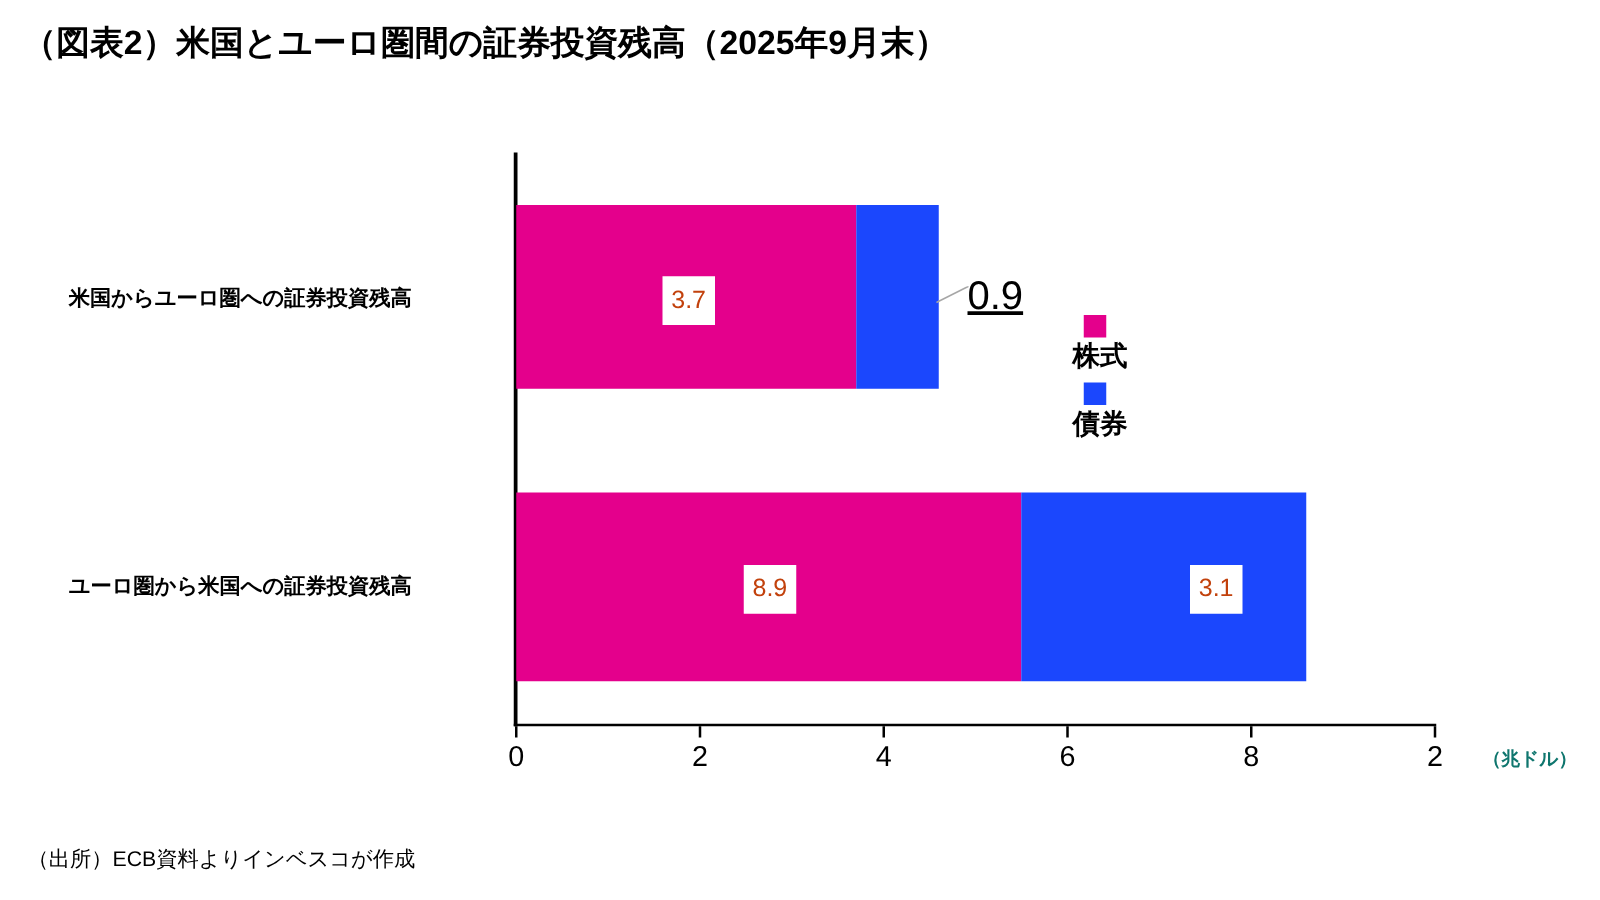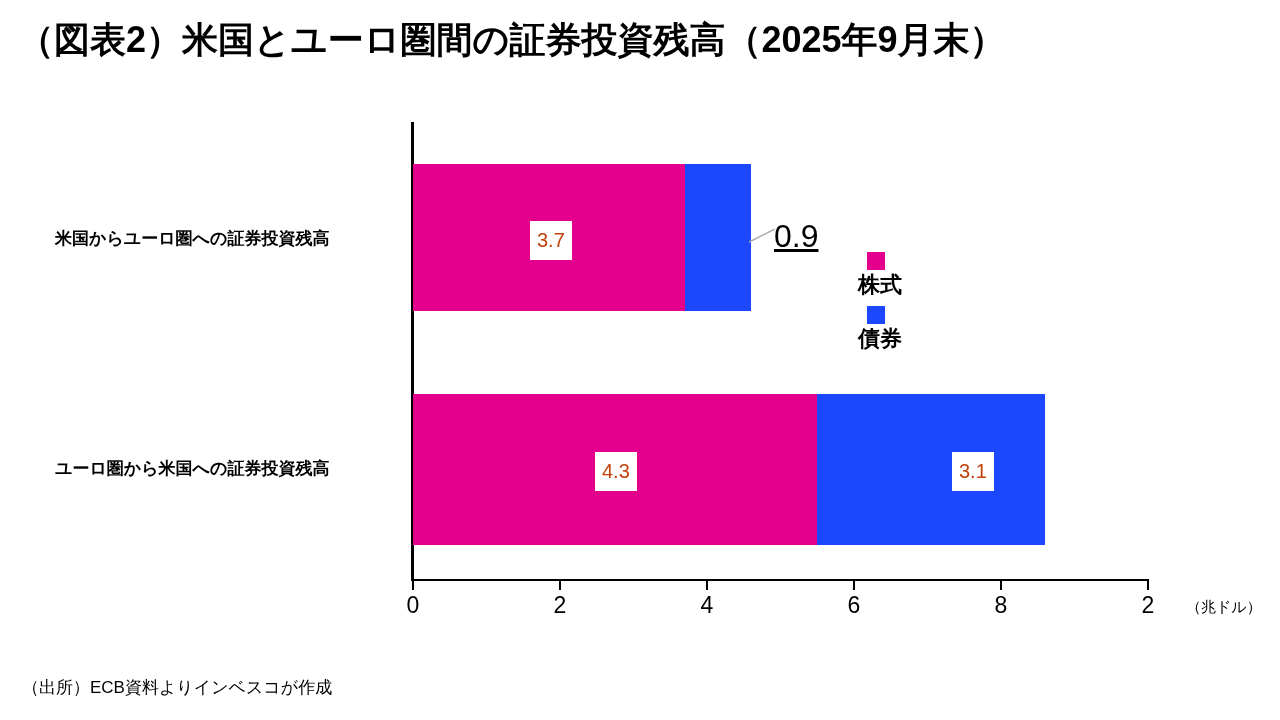--- a/index.html
+++ b/index.html
@@ -14,21 +14,21 @@
     overflow: hidden;
     font-family: "Liberation Sans", "DejaVu Sans", sans-serif;
     color: #000000;
   }
 
   
   #chart-title {
     position: absolute;
     left: 18px;
     top: 16px;
-    font-size: 36px;
+    font-size: 27px;
     font-weight: bold;
     letter-spacing: 0px;
     white-space: nowrap;
     color: #000000;
   }
 
   
   #plot-area {
     position: absolute;
     left: 0;
@@ -69,22 +69,23 @@
     color: #000000;
     text-align: center;
     width: 60px;
     margin-left: -30px;
   }
   #x-unit-label {
     position: absolute;
     left: 1186px;
     top: 598px;
     font-size: 15px;
-    color: #000000;
-    white-space: nowrap;
+    color: #0f766e;
+    white-space: nowrap;
+    font-weight: bold;
   }
 
   
   .cat-label {
     position: absolute;
     right: 1280px;
     font-size: 17px;
     font-weight: bold;
     color: #000000;
     white-space: nowrap;
@@ -217,21 +218,21 @@
   <div class="data-label" id="label-0-equity">3.7</div>
 
   <svg id="leader-line-0-bond" viewBox="0 0 26 14">
     <line x1="0" y1="13" x2="26" y2="0" stroke="#A6A6A6" stroke-width="1.4"></line>
   </svg>
   <div id="label-0-bond">0.9</div>
 
   <div class="bar-seg" id="bar-1-equity"></div>
   <div class="bar-seg" id="bar-1-bond"></div>
 
-  <div class="data-label" id="label-1-equity">4.3</div>
+  <div class="data-label" id="label-1-equity">8.9</div>
   <div class="data-label" id="label-1-bond">3.1</div>
 
   <div id="legend">
     <div class="legend-item">
       <span class="legend-swatch equity"></span>
       <span class="legend-text">株式</span>
     </div>
     <div class="legend-item">
       <span class="legend-swatch bond"></span>
       <span class="legend-text">債券</span>

